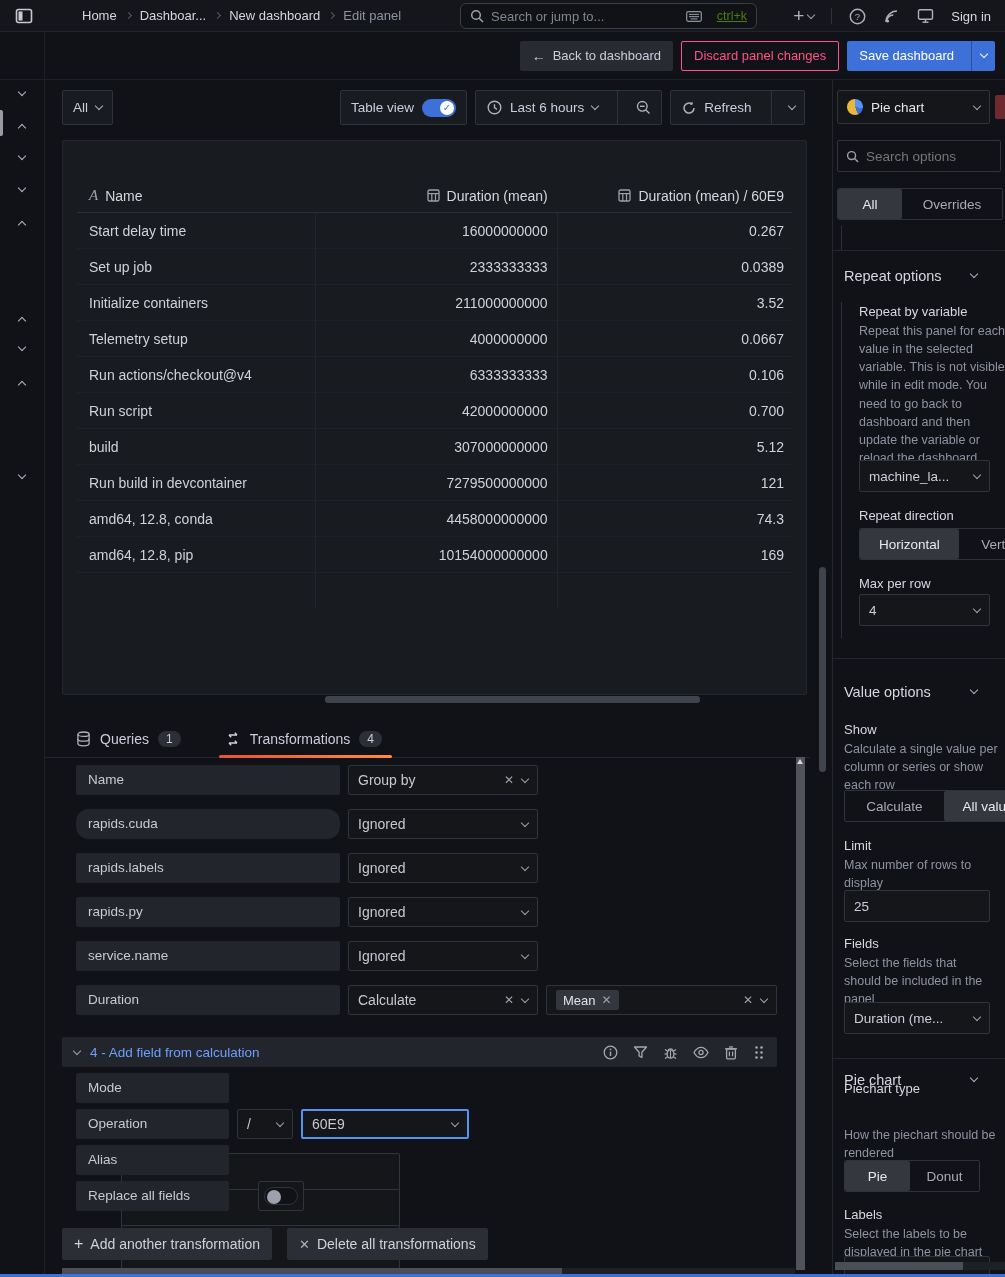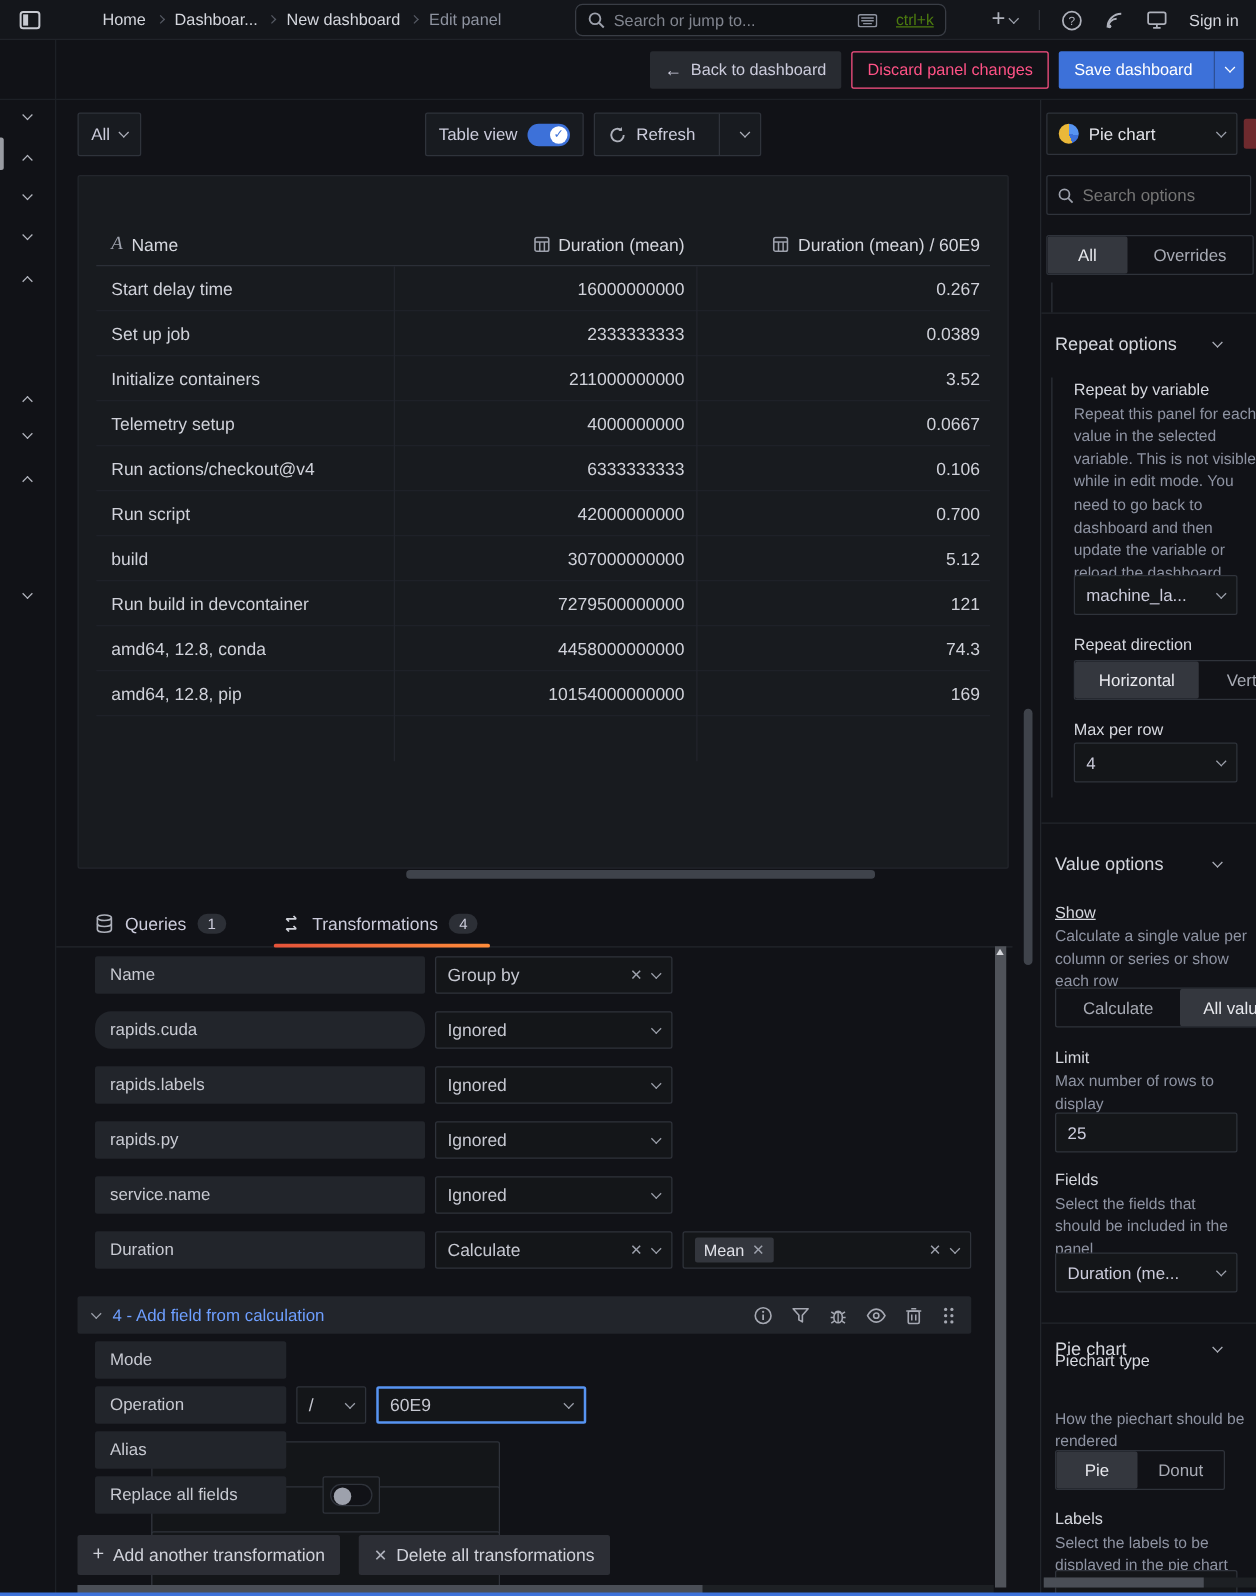--- a/index.html
+++ b/index.html
@@ -244,20 +244,38 @@
     </div>
     <div class="abs" style="left:295px; top:10px; display:flex; gap:8px;">
       <div class="ctl" style="cursor:default;">
         <span>Table view</span>
         <span class="toggle">
             <span class="knob">✓</span>
           </span>
       </div>
       <div class="ctl" style="padding:0;">
         <span style="display:inline-flex;align-items:center;gap:8px;padding:0 11px;">
+          <svg width="15" height="15" viewBox="0 0 15 15">
+              <circle cx="7.5" cy="7.5" r="6.3" fill="none" stroke="#aeb1bb" stroke-width="1.4"></circle>
+              <path d="M7.5 4.2 v3.5 l2.4 1.6" fill="none" stroke="#aeb1bb" stroke-width="1.4"></path>
+            </svg>
+          <span>Last 6 hours</span>
+          <span class="chev down"></span>
+        </span>
+        <span class="ctl-div"></span>
+        <span style="display:inline-flex;align-items:center;padding:0 10px;align-self:stretch;">
+          <svg width="15" height="15" viewBox="0 0 15 15">
+              <circle cx="6.3" cy="6.3" r="4.8" fill="none" stroke="#aeb1bb" stroke-width="1.4"></circle>
+              <line x1="4" y1="6.3" x2="8.6" y2="6.3" stroke="#aeb1bb" stroke-width="1.4"></line>
+              <line x1="9.9" y1="9.9" x2="13.5" y2="13.5" stroke="#aeb1bb" stroke-width="1.4"></line>
+            </svg>
+        </span>
+      </div>
+      <div class="ctl" style="padding:0;">
+        <span style="display:inline-flex;align-items:center;gap:8px;padding:0 11px;">
           <svg width="14" height="14" viewBox="0 0 14 14">
               <path d="M12 7 a5 5 0 1 1 -1.8 -3.8" fill="none" stroke="#aeb1bb" stroke-width="1.5"></path>
               <path d="M10.4 0.6 l0.3 3 l-3 0.2 z" fill="#aeb1bb"></path>
             </svg>
           <span>Refresh</span>
         </span>
         <span class="ctl-div"></span>
         <span style="display:inline-flex;align-items:center;padding:0 9px;align-self:stretch;">
           <span class="chev down"></span>
         </span>
@@ -566,21 +584,21 @@
     <div class="dd abs" style="left:26px; top:514px; width:131px;">
       <span class="grow">4</span>
       <span class="chev down"></span>
     </div>
 
     <div class="divider" style="top:578px;"></div>
 
     <div class="sec-head" style="top:604px;">Value options</div>
     <span class="chev down abs" style="right:28px; top:610px; border-color:#aeb1bb;"></span>
 
-    <div class="abs opt-label" style="left:11px; top:642px;text-decoration:underline;">Show</div>
+    <div class="abs opt-label" style="left:11px; top:642px;">Show</div>
     <div class="abs opt-desc" style="left:11px; top:660px; width:154px;">Calculate a single value per column or series or show each row</div>
     <div class="seg" style="left:11px; top:710px; width:196px;">
       <span style="width:100px;">Calculate</span>
       <span class="on" style="width:96px;">All values</span>
     </div>
 
     <div class="abs opt-label" style="left:11px; top:758px;">Limit</div>
     <div class="abs opt-desc" style="left:11px; top:776px; width:150px;">Max number of rows to display</div>
     <input class="side-input abs" style="left: 11px; top: 810px; width: 146px;" value="25">
 

